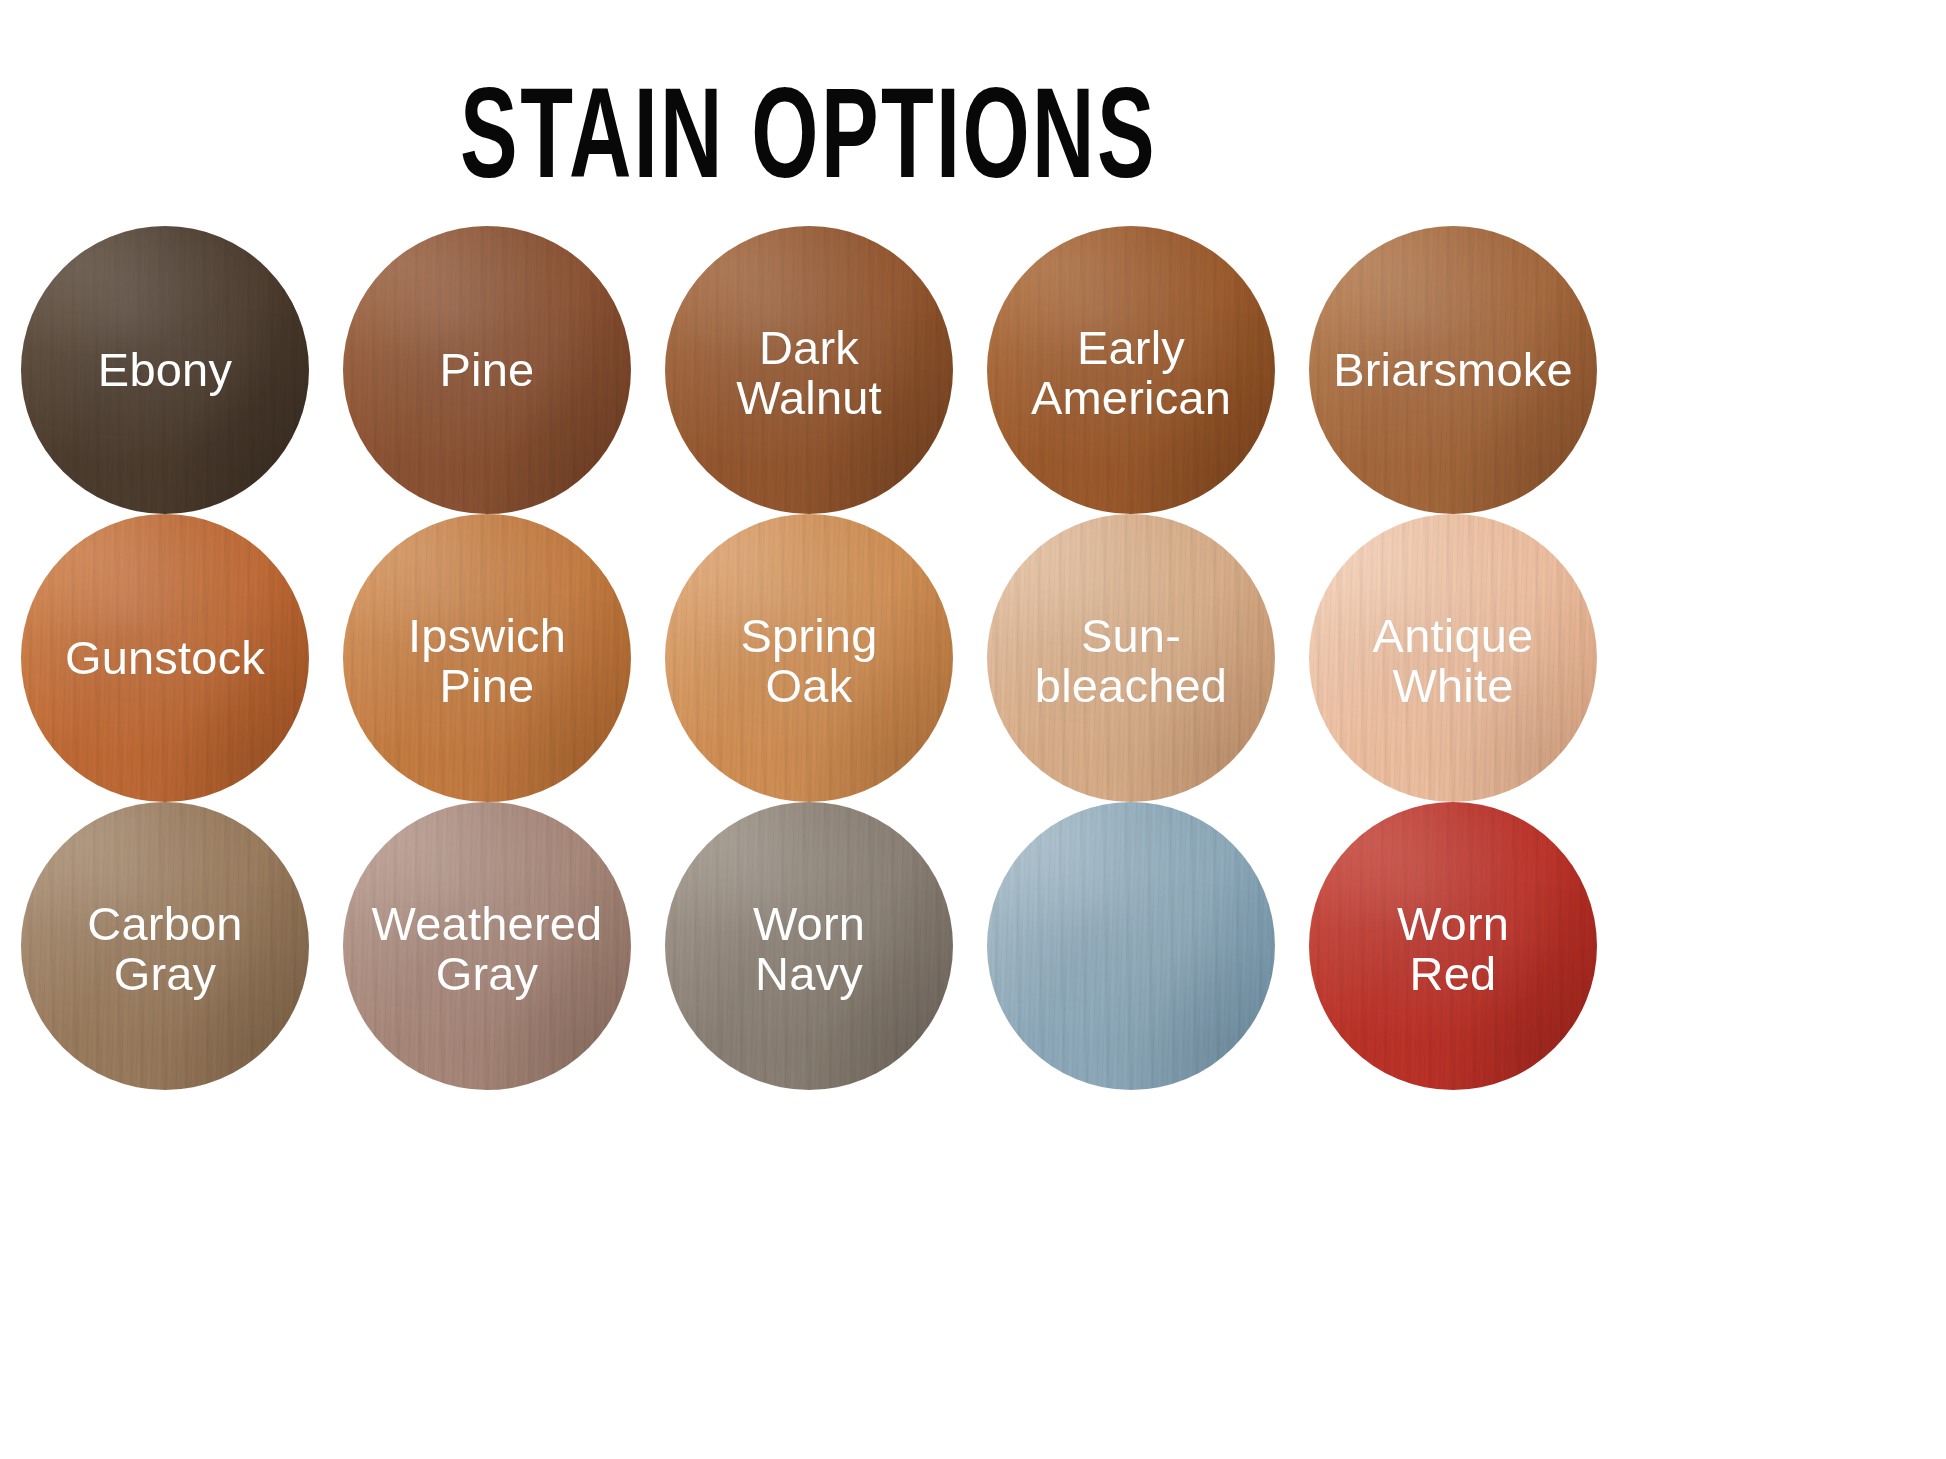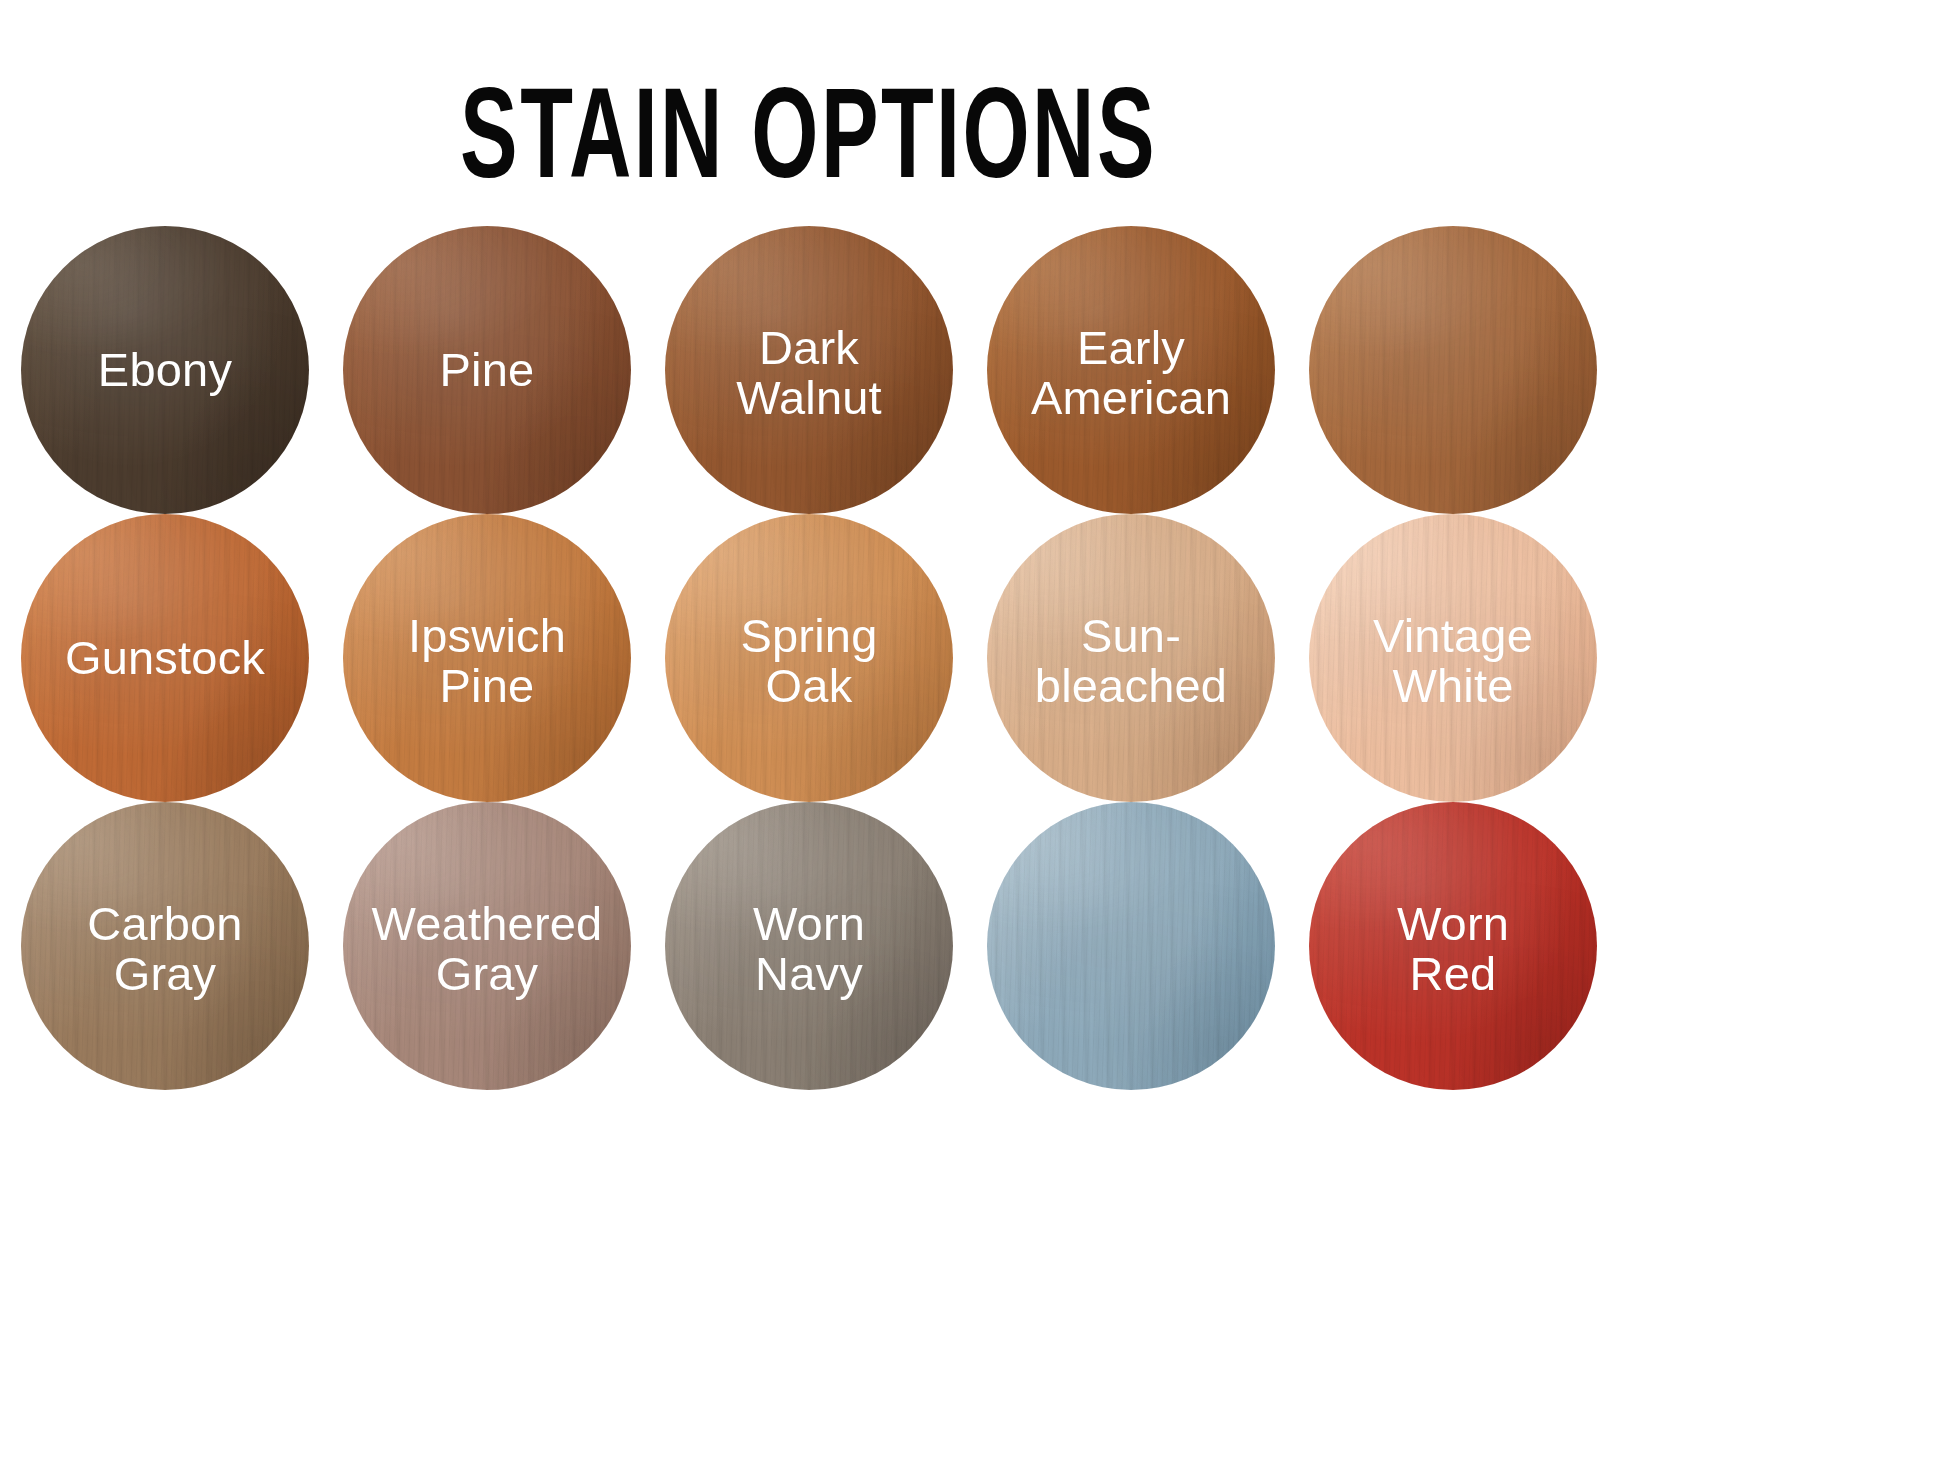--- a/index.html
+++ b/index.html
@@ -161,20 +161,21 @@
         <div class="grain"></div>
         <div class="grain2"></div>
         <div class="sheen"></div>
         <div class="swatch-label two-line">Early
 American</div>
       </div>
       <div class="swatch" style="background: linear-gradient(115deg, rgb(189, 130, 83) 0%, rgb(165, 104, 60) 38%, rgb(165, 104, 60) 62%, rgb(135, 80, 42) 100%);">
         <div class="grain"></div>
         <div class="grain2"></div>
         <div class="sheen"></div>
+        <div class="swatch-label">Briarsmoke</div>
       </div>
       <div class="swatch" style="background: linear-gradient(115deg, rgb(214, 133, 76) 0%, rgb(192, 106, 53) 38%, rgb(192, 106, 53) 62%, rgb(157, 81, 35) 100%);">
         <div class="grain"></div>
         <div class="grain2"></div>
         <div class="sheen"></div>
         <div class="swatch-label">Gunstock</div>
       </div>
       <div class="swatch" style="background: linear-gradient(115deg, rgb(220, 154, 96) 0%, rgb(197, 124, 65) 38%, rgb(197, 124, 65) 62%, rgb(166, 97, 43) 100%);">
         <div class="grain"></div>
         <div class="grain2"></div>
@@ -193,21 +194,21 @@
         <div class="grain"></div>
         <div class="grain2"></div>
         <div class="sheen"></div>
         <div class="swatch-label two-line">Sun-
 bleached</div>
       </div>
       <div class="swatch" style="background: linear-gradient(115deg, rgb(248, 213, 188) 0%, rgb(238, 191, 160) 38%, rgb(238, 191, 160) 62%, rgb(220, 165, 131) 100%);">
         <div class="grain"></div>
         <div class="grain2"></div>
         <div class="sheen"></div>
-        <div class="swatch-label two-line">Vintage
+        <div class="swatch-label two-line">Antique
 White</div>
       </div>
       <div class="swatch" style="background: linear-gradient(115deg, rgb(176, 149, 122) 0%, rgb(154, 123, 93) 38%, rgb(154, 123, 93) 62%, rgb(124, 97, 69) 100%);">
         <div class="grain"></div>
         <div class="grain2"></div>
         <div class="sheen"></div>
         <div class="swatch-label two-line">Carbon
 Gray</div>
       </div>
       <div class="swatch" style="background: linear-gradient(115deg, rgb(191, 161, 149) 0%, rgb(168, 136, 122) 38%, rgb(168, 136, 122) 62%, rgb(140, 110, 96) 100%);">

